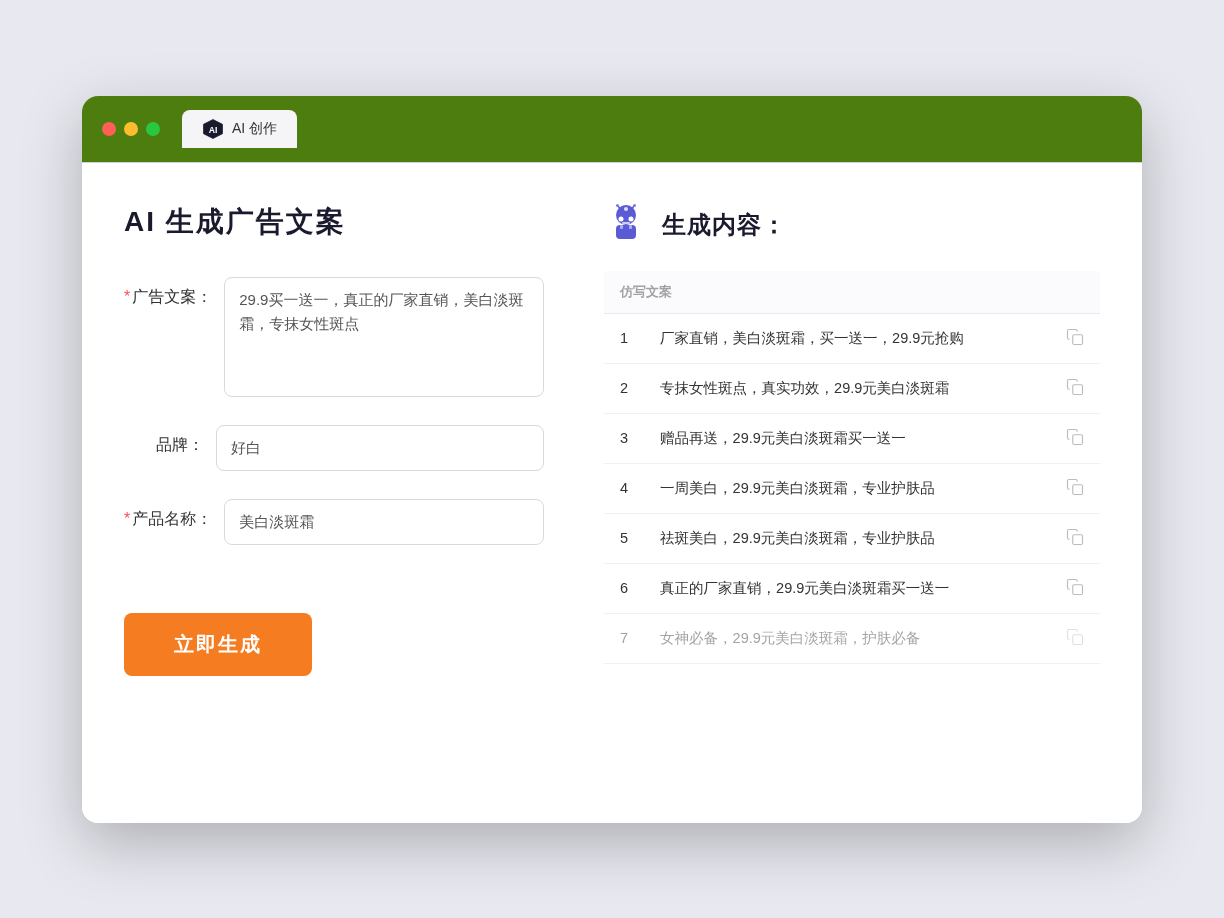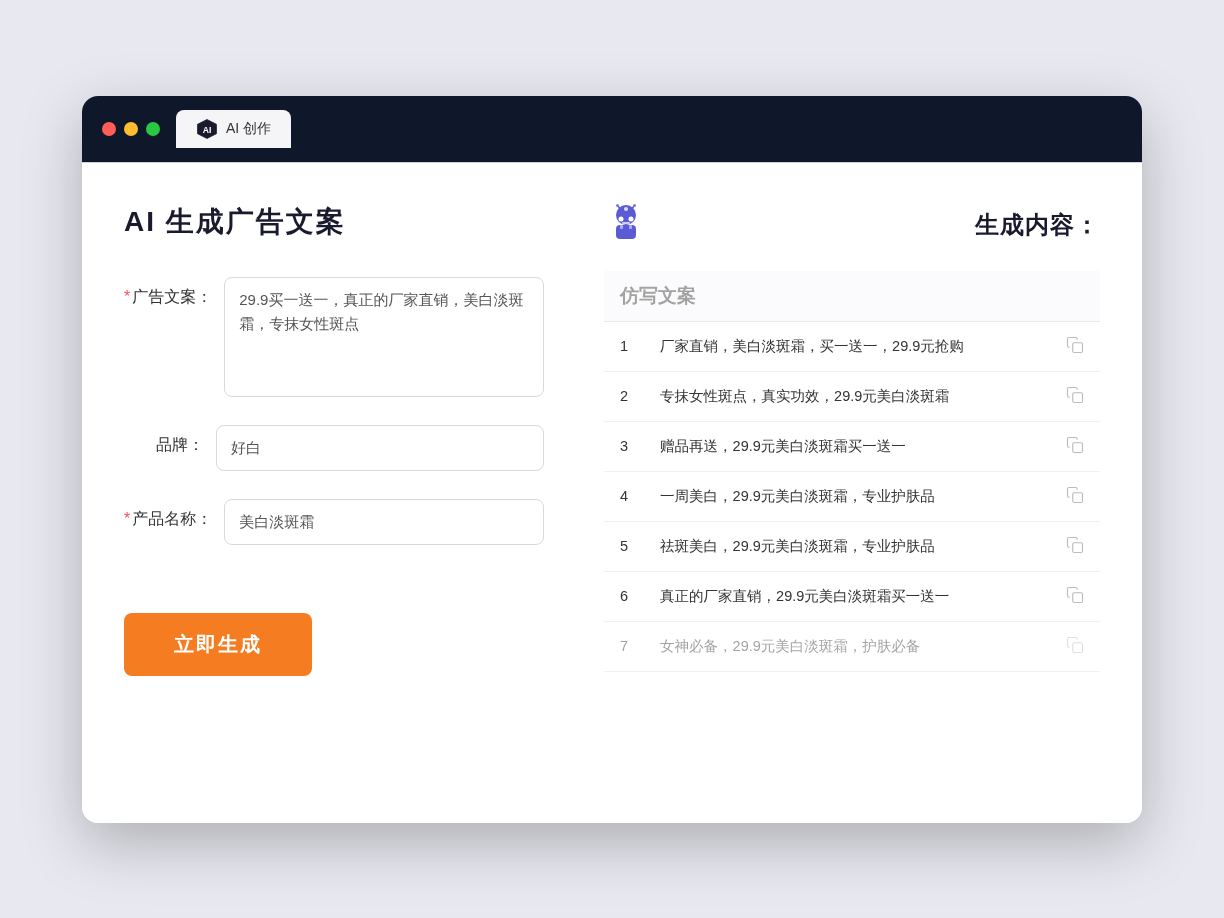--- a/index.html
+++ b/index.html
@@ -14,25 +14,25 @@
 
     .browser-window {
       width: 1060px;
       background: #f5f5f7;
       border-radius: 16px;
       box-shadow: 0 20px 60px rgba(0,0,0,0.25);
       overflow: hidden;
     }
 
     .title-bar {
-      background: #0f172a;
+      background: #4d7c0f;
       padding: 14px 20px;
       display: flex;
       align-items: center;
-      gap: 16px;
+      gap: 22px;
       border-bottom: 1px solid #d0d0d8;
     }
 
     .traffic-lights {
       display: flex;
       gap: 8px;
     }
 
     .traffic-light {
       width: 14px;
@@ -137,21 +137,20 @@
     
     .right-panel {
       flex: 1;
     }
 
     .right-header {
       display: flex;
       align-items: center;
       gap: 14px;
       margin-bottom: 24px;
-      justify-content: space-between;
     }
 
     .robot-icon {
       width: 44px;
       height: 44px;
     }
 
     .right-title {
       font-size: 24px;
       font-weight: 600;
@@ -160,21 +159,21 @@
     }
 
     .results-table {
       width: 100%;
       border-collapse: collapse;
     }
 
     .results-table th {
       text-align: left;
       padding: 12px 16px;
-      font-size: 19px;
+      font-size: 13px;
       font-weight: 600;
       color: #333;
       background: #f8f8fb;
       border-bottom: 1px solid #e8e8f0;
     }
 
     .results-table tr {
       border-bottom: 1px solid #f0f0f5;
     }
 

